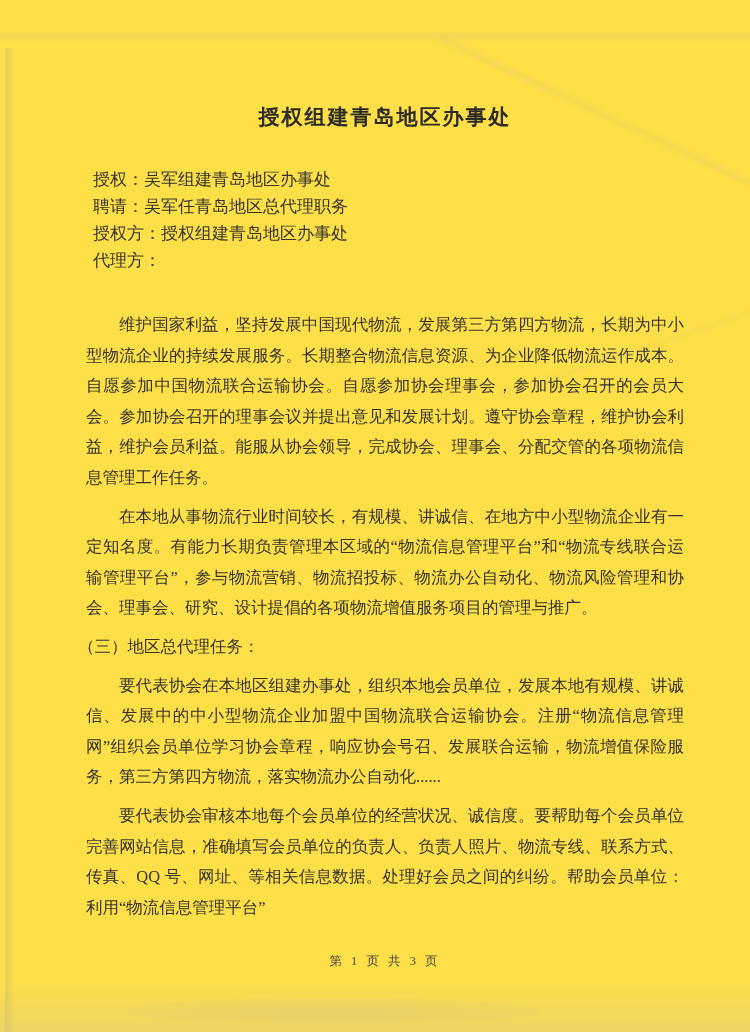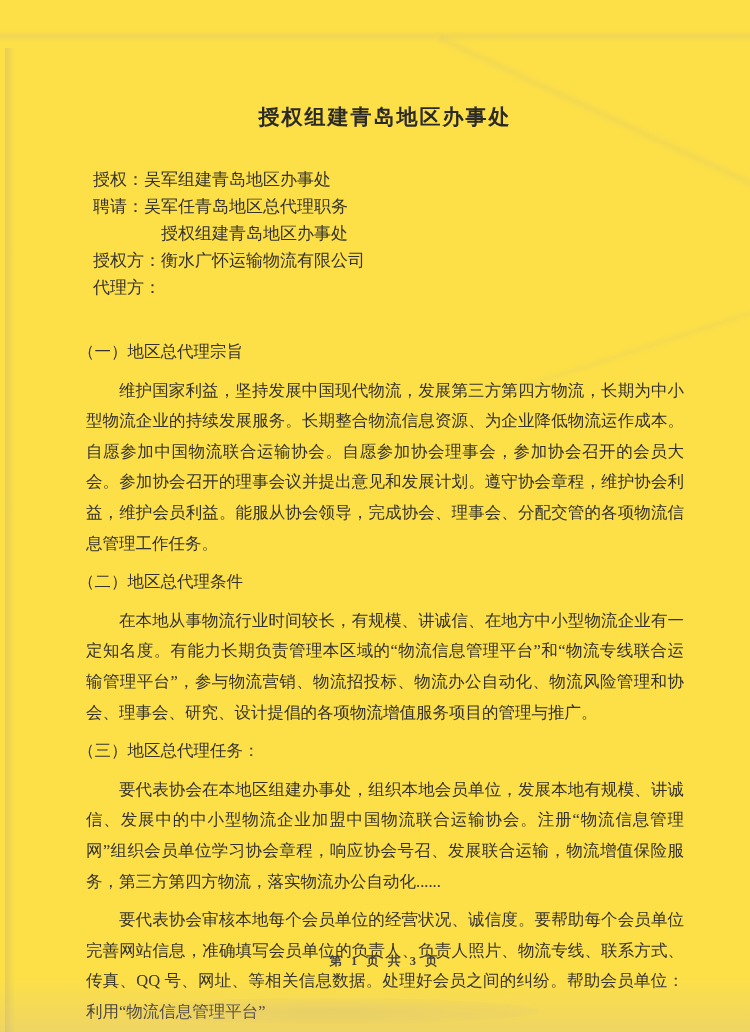--- a/index.html
+++ b/index.html
@@ -68,21 +68,20 @@
   .body-text p { margin: 8px; text-indent: 2em; }
 
   .footer {
     position: absolute;
     left: 78px; right: 58px;
     bottom: 62px;
     text-align: center;
     font-size: 12.5px;
     letter-spacing: 3px;
     color: #45423f;
-    font-weight: bold;
   }
 </style>
 </head>
 <body>
 
 <div class="page">
 
   <div class="artifact crease-top"></div>
   <div class="artifact shadow-left"></div>
   <div class="artifact crease-diag-1"></div>
@@ -100,33 +99,30 @@
       <span>吴军组建青岛地区办事处</span>
     </div>
     <div class="field">
       <span class="label">聘请：</span>
       <span>吴军任青岛地区总代理职务</span>
     </div>
     <div class="field">
       <span class="label">授权方：</span>
       <span class="values">
         <div>授权组建青岛地区办事处</div>
-        <div>衡水广怀运输物流有限公司</div>
       </span>
     </div>
     <div class="field">
       <span class="label">代理方：</span>
     </div>
   </div>
 
   <div class="body-text">
-    <div class="section-heading">（一）地区总代理宗旨</div>
     <p>维护国家利益，坚持发展中国现代物流，发展第三方第四方物流，长期为中小型物流企业的持续发展服务。长期整合物流信息资源、为企业降低物流运作成本。自愿参加中国物流联合运输协会。自愿参加协会理事会，参加协会召开的会员大会。参加协会召开的理事会议并提出意见和发展计划。遵守协会章程，维护协会利益，维护会员利益。能服从协会领导，完成协会、理事会、分配交管的各项物流信息管理工作任务。</p>
 
-    <div class="section-heading">（二）地区总代理条件</div>
     <p>在本地从事物流行业时间较长，有规模、讲诚信、在地方中小型物流企业有一定知名度。有能力长期负责管理本区域的“物流信息管理平台”和“物流专线联合运输管理平台”，参与物流营销、物流招投标、物流办公自动化、物流风险管理和协会、理事会、研究、设计提倡的各项物流增值服务项目的管理与推广。</p>
 
     <div class="section-heading">（三）地区总代理任务：</div>
     <p>要代表协会在本地区组建办事处，组织本地会员单位，发展本地有规模、讲诚信、发展中的中小型物流企业加盟中国物流联合运输协会。注册“物流信息管理网”组织会员单位学习协会章程，响应协会号召、发展联合运输，物流增值保险服务，第三方第四方物流，落实物流办公自动化......</p>
     <p>要代表协会审核本地每个会员单位的经营状况、诚信度。要帮助每个会员单位完善网站信息，准确填写会员单位的负责人、负责人照片、物流专线、联系方式、传真、QQ 号、网址、等相关信息数据。处理好会员之间的纠纷。帮助会员单位：利用“物流信息管理平台”</p>
   </div>
 
   <div class="footer">
     <span>第 1 页 共 3 页</span>
   </div>

